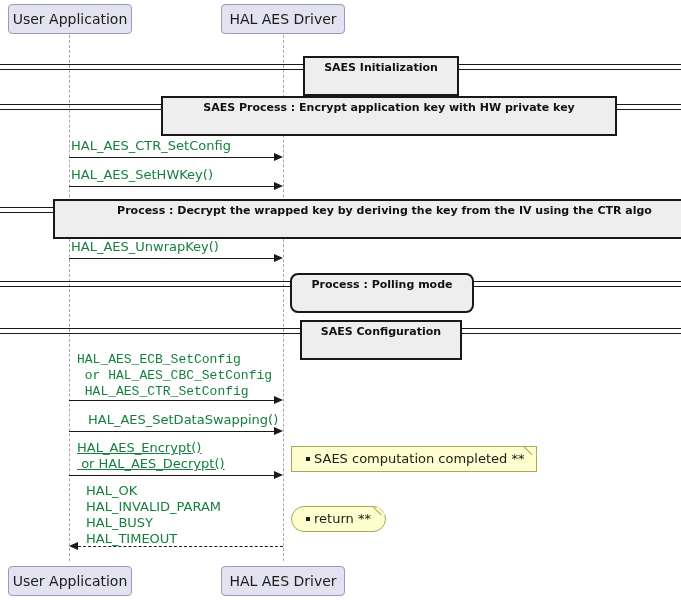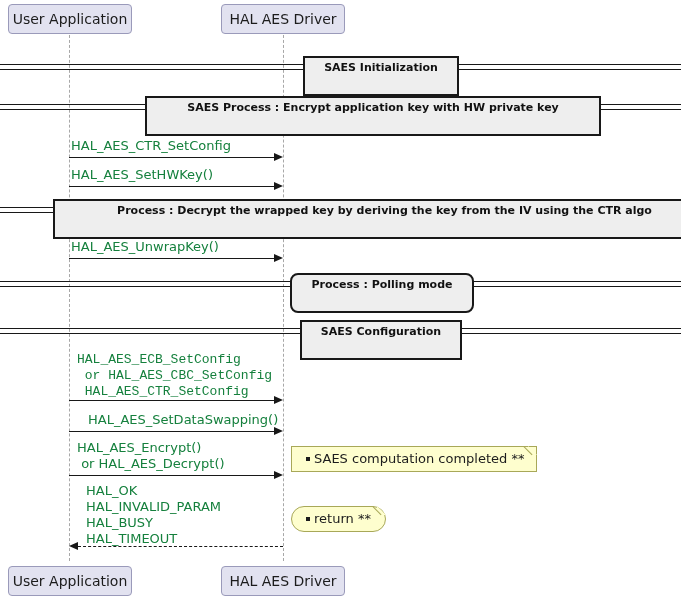--- a/index.html
+++ b/index.html
@@ -147,21 +147,21 @@
   <div class="lifeline" style="left:69px; top:30px; height:531px;"></div>
   <div class="lifeline" style="left:283px; top:30px; height:531px;"></div>
 
   <div class="participant" style="left:8px; top:4px; width:124px;">User Application</div>
   <div class="participant" style="left:221px; top:4px; width:124px;">HAL AES Driver</div>
 
   <div class="divider-rails" style="top:64px;"></div>
   <div class="divider-box" style="left:259px; top:56px; width:156px;">SAES Initialization</div>
 
   <div class="divider-rails" style="top:104px;"></div>
-  <div class="divider-box" style="left:101px; top:96px; width:456px;">SAES Process : Encrypt application key with HW private key</div>
+  <div class="divider-box" style="left:117px; top:96px; width:456px;">SAES Process : Encrypt application key with HW private key</div>
 
   <div class="msg-label" style="left:71px; top:138px;">HAL_AES_CTR_SetConfig</div>
   <div class="msg-line" style="left:69px; top:157px; width:205px;"></div>
   <div class="arrow-head right" style="left:274px; top:153px;"></div>
 
   <div class="msg-label" style="left:71px; top:167px;">HAL_AES_SetHWKey()</div>
   <div class="msg-line" style="left:69px; top:186px; width:205px;"></div>
   <div class="arrow-head right" style="left:274px; top:182px;"></div>
 
   <div class="divider-rails" style="top:207px;"></div>
@@ -180,21 +180,21 @@
   <div class="msg-label" style="left:77px; top:352px;font-family:Liberation Mono, monospace;">HAL_AES_ECB_SetConfig
  or HAL_AES_CBC_SetConfig
  HAL_AES_CTR_SetConfig</div>
   <div class="msg-line" style="left:69px; top:400px; width:205px;"></div>
   <div class="arrow-head right" style="left:274px; top:396px;"></div>
 
   <div class="msg-label" style="left:88px; top:412px;">HAL_AES_SetDataSwapping()</div>
   <div class="msg-line" style="left:69px; top:431px; width:205px;"></div>
   <div class="arrow-head right" style="left:274px; top:427px;"></div>
 
-  <div class="msg-label" style="left:77px; top:440px;">HAL_AES_Encrypt()
+  <div class="msg-label" style="left:77px; top:440px;text-decoration:underline;">HAL_AES_Encrypt()
  or HAL_AES_Decrypt()</div>
   <div class="msg-line" style="left:69px; top:475px; width:205px;"></div>
   <div class="arrow-head right" style="left:274px; top:471px;"></div>
 
   <div class="note" style="left:291px; top:446px; width:246px; height:26px;">
     <span class="note-bullet"></span><span>SAES computation completed **</span>
     <span class="note-fold"></span>
     <span class="note-fold-edge"></span>
   </div>
 

